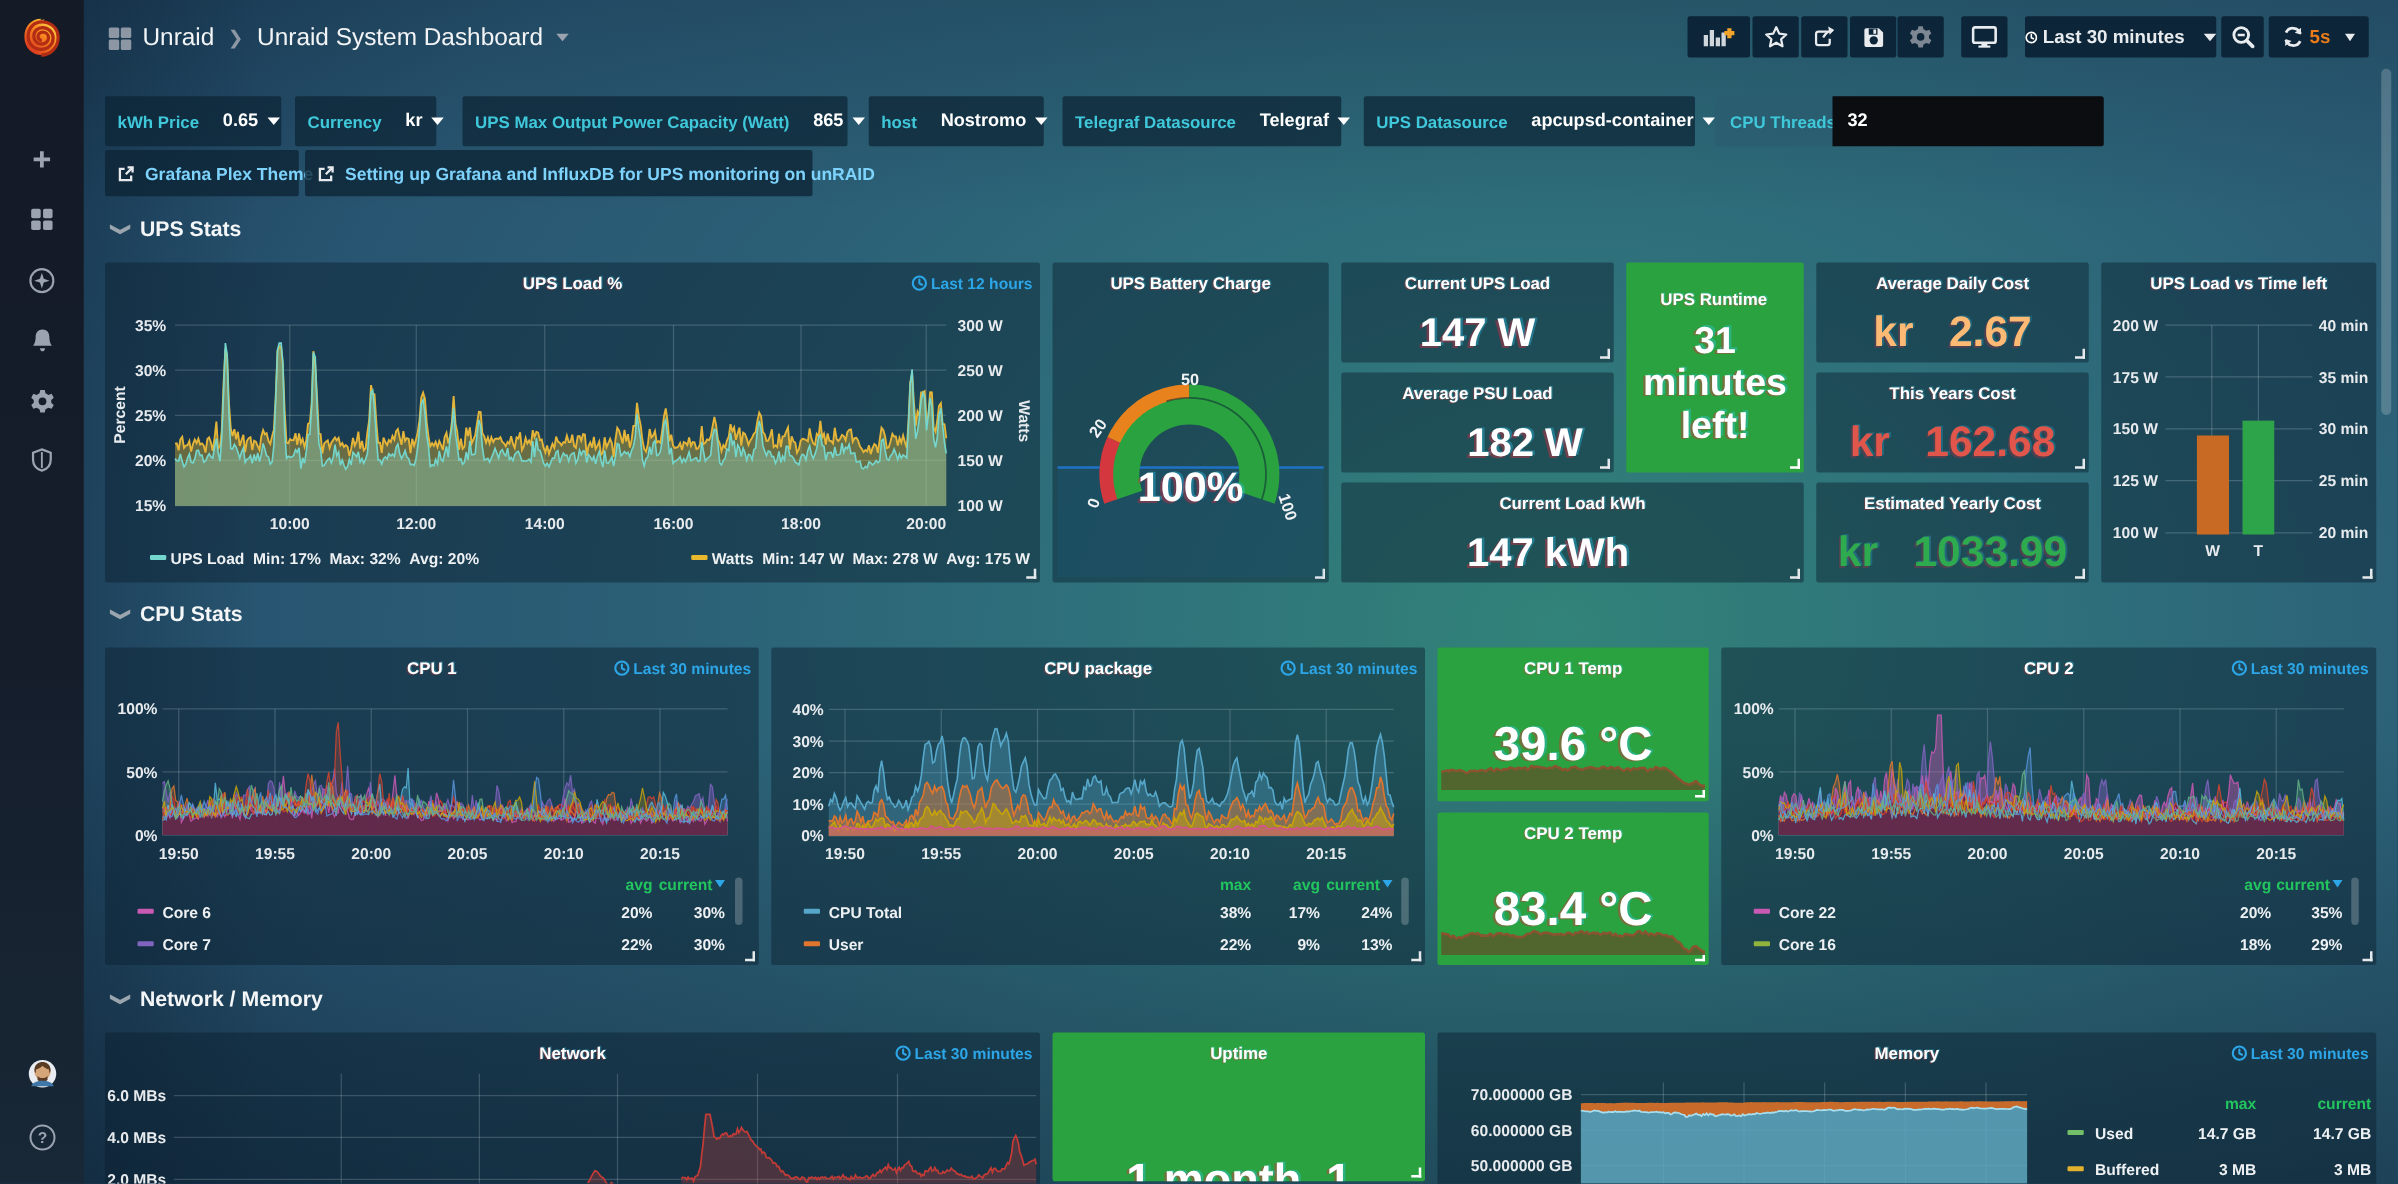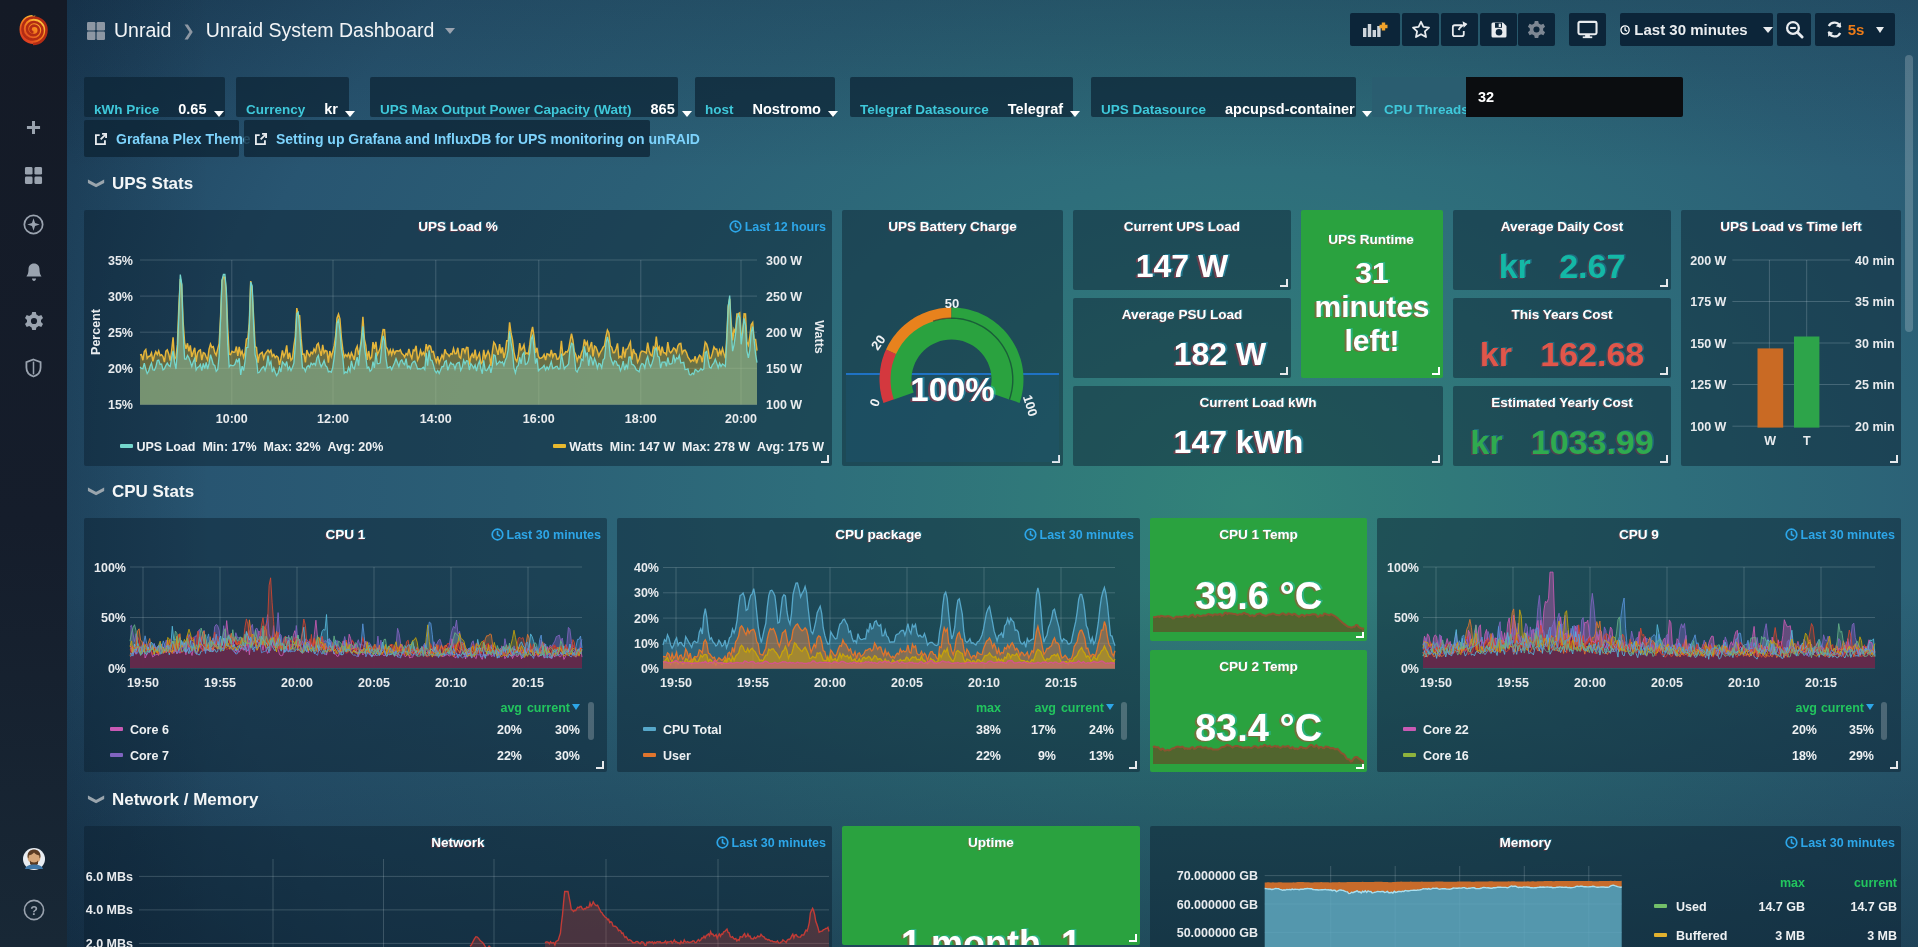--- a/index.html
+++ b/index.html
@@ -18,21 +18,21 @@
 .pt{position:absolute;top:9px;left:30px;right:30px;text-align:center;color:#fff;font-weight:700;font-size:13.5px;white-space:nowrap;text-shadow:-1px 1px 0 rgba(230,50,50,0.30),1px -1px 0 rgba(60,220,255,0.28)}
 .tr{position:absolute;top:10px;right:4px;color:#2da6e8;font-weight:700;font-size:12.5px;white-space:nowrap}
 .tr svg{vertical-align:-2px;margin-right:3px}
 .bigv{position:absolute;left:0;right:0;text-align:center;color:#fff;font-weight:700;text-shadow:-2px 1px 0 rgba(225,40,60,0.40),2px -1px 0 rgba(45,210,255,0.33);white-space:nowrap}
 .lg{position:absolute;font-size:12.5px;font-weight:700;color:#eef1f3;white-space:nowrap}
 .cost{text-shadow:-1.5px 1px 0 rgba(225,40,60,0.25),1.5px -1px 0 rgba(45,210,255,0.22)}
 .lgh{color:#22c55e}
 .dash{display:inline-block;width:13px;height:4px;border-radius:1px;vertical-align:3px}
 .sechead{position:absolute;color:#f4f6f7;font-weight:700;font-size:17px}
 .sechead .chev{color:#9aa5ad;font-size:13px;margin-right:9px;font-weight:700}
-.vbox{position:absolute;top:77px;height:40px;background:rgba(13,36,53,0.72);border-radius:2px;display:flex;align-items:flex-end;font-size:14px;white-space:nowrap}
+.vbox{position:absolute;top:77px;height:40px;background:rgba(13,36,53,0.72);border-radius:2px;display:flex;align-items:center;font-size:14px;white-space:nowrap}
 .vlab{color:#3fc8da;font-weight:700;padding-left:10px;font-size:13.5px}
 .vval{color:#fff;font-weight:700;margin-left:19px;font-size:14.5px}
 .caret{display:inline-block;width:0;height:0;border-left:5px solid transparent;border-right:5px solid transparent;border-top:6px solid #fff;margin-left:7px;vertical-align:1px}
 .lbox{position:absolute;top:120px;height:37px;background:rgba(13,36,53,0.78);border-radius:2px;display:flex;align-items:center;color:#7dd3fc;font-weight:700;font-size:14px;padding:0 10px;white-space:nowrap}
 .lbox svg{margin-right:8px;flex-shrink:0}
 .tbtn{position:absolute;top:13px;height:33px;background:#0c2539;border-radius:2px;display:flex;align-items:center;justify-content:center;color:#e9ecef;white-space:nowrap}
 </style>
 </head><body>
 <div class="sidebar">
     <div class="abs" style="left:16px;top:13px"><svg width="34" height="34" viewBox="0 0 34 34">
@@ -256,21 +256,21 @@
 <div class="pt" style="left:617px;top:527px;width:523px;right:auto">CPU package</div>
 <div class="tr" style="left:617px;top:528px;width:517px;text-align:right"><svg width="13" height="13" viewBox="0 0 16 16">
       <circle cx="8" cy="8" r="6.5" fill="none" stroke="#2da6e8" stroke-width="2.1"></circle>
       <path d="M8 4.4 V8.2 L10.6 9.6" fill="none" stroke="#2da6e8" stroke-width="2.0" stroke-linecap="round"></path>
     </svg>Last 30 minutes</div>
 <div class="pg" style="left:1150px;top:518px;width:217px;height:123px"></div>
 <div class="pt" style="left:1150px;top:527px;width:217px;right:auto">CPU 1 Temp</div>
 <div class="pg" style="left:1150px;top:650px;width:217px;height:122px"></div>
 <div class="pt" style="left:1150px;top:659px;width:217px;right:auto">CPU 2 Temp</div>
 <div class="p" style="left:1377px;top:518px;width:524px;height:254px"></div>
-<div class="pt" style="left:1377px;top:527px;width:524px;right:auto">CPU 9</div>
+<div class="pt" style="left:1377px;top:527px;width:524px;right:auto">CPU 2</div>
 <div class="tr" style="left:1377px;top:528px;width:518px;text-align:right"><svg width="13" height="13" viewBox="0 0 16 16">
       <circle cx="8" cy="8" r="6.5" fill="none" stroke="#2da6e8" stroke-width="2.1"></circle>
       <path d="M8 4.4 V8.2 L10.6 9.6" fill="none" stroke="#2da6e8" stroke-width="2.0" stroke-linecap="round"></path>
     </svg>Last 30 minutes</div>
 <div class="p" style="left:84px;top:826px;width:748px;height:200px"></div>
 <div class="pt" style="left:84px;top:835px;width:748px;right:auto">Network</div>
 <div class="tr" style="left:84px;top:836px;width:742px;text-align:right"><svg width="13" height="13" viewBox="0 0 16 16">
       <circle cx="8" cy="8" r="6.5" fill="none" stroke="#2da6e8" stroke-width="2.1"></circle>
       <path d="M8 4.4 V8.2 L10.6 9.6" fill="none" stroke="#2da6e8" stroke-width="2.0" stroke-linecap="round"></path>
     </svg>Last 30 minutes</div>
@@ -541,21 +541,21 @@
 <div class="lg" style="left:1676px;top:900px">Used</div>
 <div class="lg" style="right:113px;top:900px">14.7 GB</div>
 <div class="lg" style="right:21px;top:900px">14.7 GB</div>
 <div class="lg" style="left:1654px;top:929px"><span class="dash" style="background:#e2b12e"></span></div>
 <div class="lg" style="left:1676px;top:929px">Buffered</div>
 <div class="lg" style="right:113px;top:929px">3 MB</div>
 <div class="lg" style="right:21px;top:929px">3 MB</div>
 <div class="bigv" style="left:1073px;width:218px;top:248px;font-size:32px;color:#fff">147 W</div>
 <div class="bigv" style="left:1111px;width:218px;top:336px;font-size:32px;color:#fff">182 W</div>
 <div class="bigv" style="left:1073px;width:331px;top:424px;font-size:32px;color:#fff">147 kWh</div>
-<div class="bigv cost" style="left:1453px;width:218px;top:247px;font-size:34px;color:#14b8a6">kr&nbsp;&nbsp;&nbsp;2.67</div>
+<div class="bigv cost" style="left:1453px;width:218px;top:247px;font-size:34px;color:#fdba74">kr&nbsp;&nbsp;&nbsp;2.67</div>
 <div class="bigv cost" style="left:1453px;width:218px;top:335px;font-size:34px;color:#e0564a">kr&nbsp;&nbsp;&nbsp;162.68</div>
 <div class="bigv cost" style="left:1453px;width:218px;top:423px;font-size:34px;color:#2fab4f">kr&nbsp;&nbsp;&nbsp;1033.99</div>
 <div class="bigv" style="left:1301px;width:142px;top:256px;font-size:30px;line-height:34px">31<br>minutes<br>left!</div>
 <div class="bigv" style="left:1150px;width:217px;top:575px;font-size:38px;color:#fff">39.6 °C</div>
 <div class="bigv" style="left:1150px;width:217px;top:707px;font-size:38px;color:#fff">83.4 °C</div>
 <div class="abs" style="left:842px;top:826px;width:298px;height:119px;overflow:hidden">
     <div class="bigv" style="left:0;width:298px;top:97px;font-size:36px">1 month, 1</div>
   </div>
 <div class="abs" style="left:1905px;top:55px;width:8px;height:277px;background:rgba(255,255,255,0.20);border-radius:4px;z-index:9"></div>
 </body></html>

